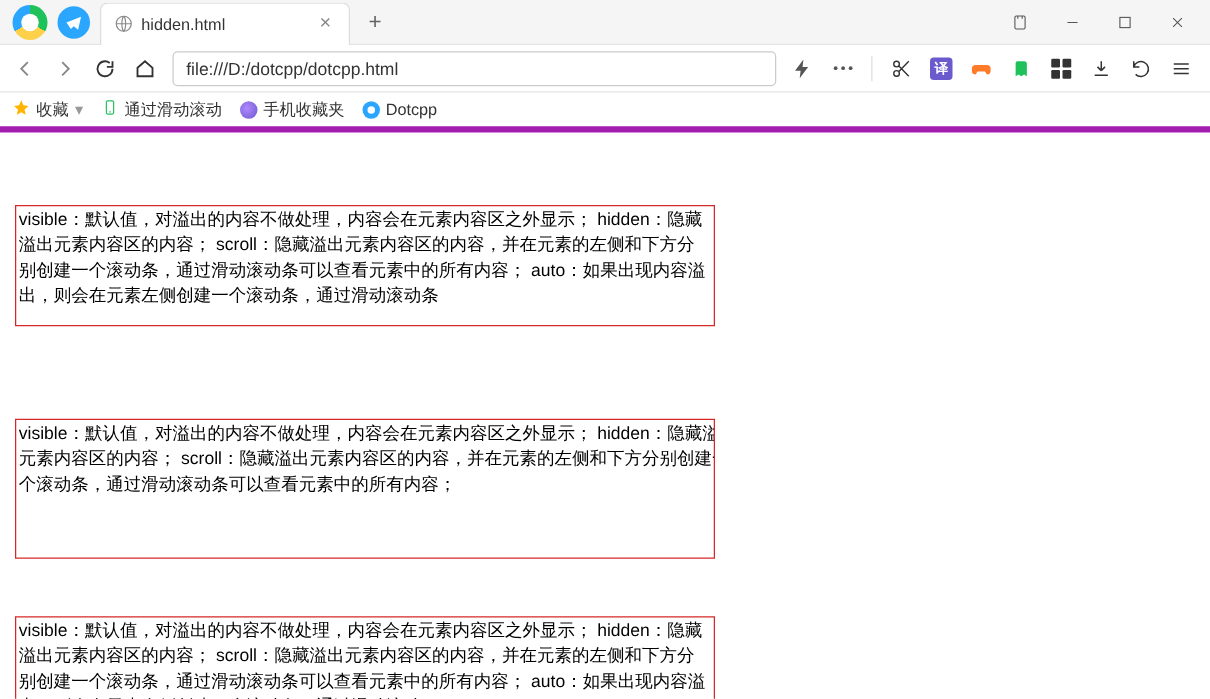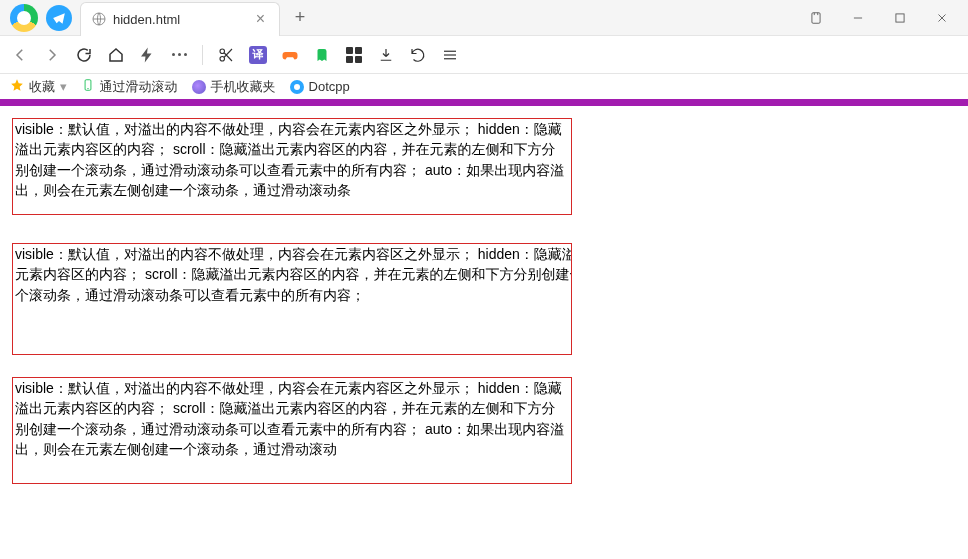--- a/index.html
+++ b/index.html
@@ -103,41 +103,42 @@
 .dots span { width: 3px; height: 3px; background: #555; border-radius: 50%; }
 .lightning svg { fill: #555; }
 
 
 .bookbar {
   height: 32px;
   display: flex;
   align-items: center;
   padding: 0 10px;
   gap: 14px;
-  border-bottom: 7px solid #a21caf;
+  border-bottom: 5px solid #a21caf;
   font-size: 13px;
 }
 .bookbar .item { display: flex; align-items: center; gap: 5px; color: #333; }
 .star-icon svg { width: 14px; height: 14px; fill: #ffb400; }
 .phone-icon svg { width: 14px; height: 14px; stroke: #1fc15a; fill: none; stroke-width: 1.6; }
 .purple-globe { width: 14px; height: 14px; border-radius: 50%; background: radial-gradient(circle at 40% 40%, #b088ff, #6a5acd); }
 .dotcpp-ico { width: 14px; height: 14px; border-radius: 50%; background: #2aa6ff; display:flex;align-items:center;justify-content:center; }
 .dotcpp-ico::after { content:""; width:6px;height:6px;border-radius:50%;background:#fff; }
 
 
 .content { padding: 12px; }
 .box {
   border: 1px solid #d62828;
   width: 560px;
   height: 100px;
   margin-bottom: 22px;
   font-size: 14px;
   line-height: 1.45;
   padding: 0 2px;
   position: relative;
+  margin-top: 46px;
 }
 .box-visible { overflow: visible; height: 97px; }
 .box-scroll { overflow: scroll; height: 112px; }
 .box-auto { overflow: auto; height: 107px; }
 .box .inner { white-space: normal; }
 .box-visible .inner, .box-auto .inner { height: 120px; }
 .box-scroll .inner { width: 580px; }
 
 </style>
 </head>
@@ -202,20 +203,23 @@
   <div class="nav-btn enabled">
     <svg viewBox="0 0 24 24">
         <path d="M20 12a8 8 0 1 1-3-6.2M20 4v6h-6"></path>
       </svg>
   </div>
   <div class="nav-btn enabled">
     <svg viewBox="0 0 24 24">
         <path d="M4 11l8-7 8 7v9H4z"></path>
       </svg>
   </div>
+  <div class="url-box">
+    <span>file:///D:/dotcpp/dotcpp.html</span>
+  </div>
   <div class="addr-right">
     <div class="addr-icon lightning">
       <svg viewBox="0 0 24 24">
           <path d="M13 2L4 14h6l-1 8 9-12h-6z"></path>
         </svg>
     </div>
     <div class="addr-icon">
       <div class="dots">
           <span></span>
           <span></span>

